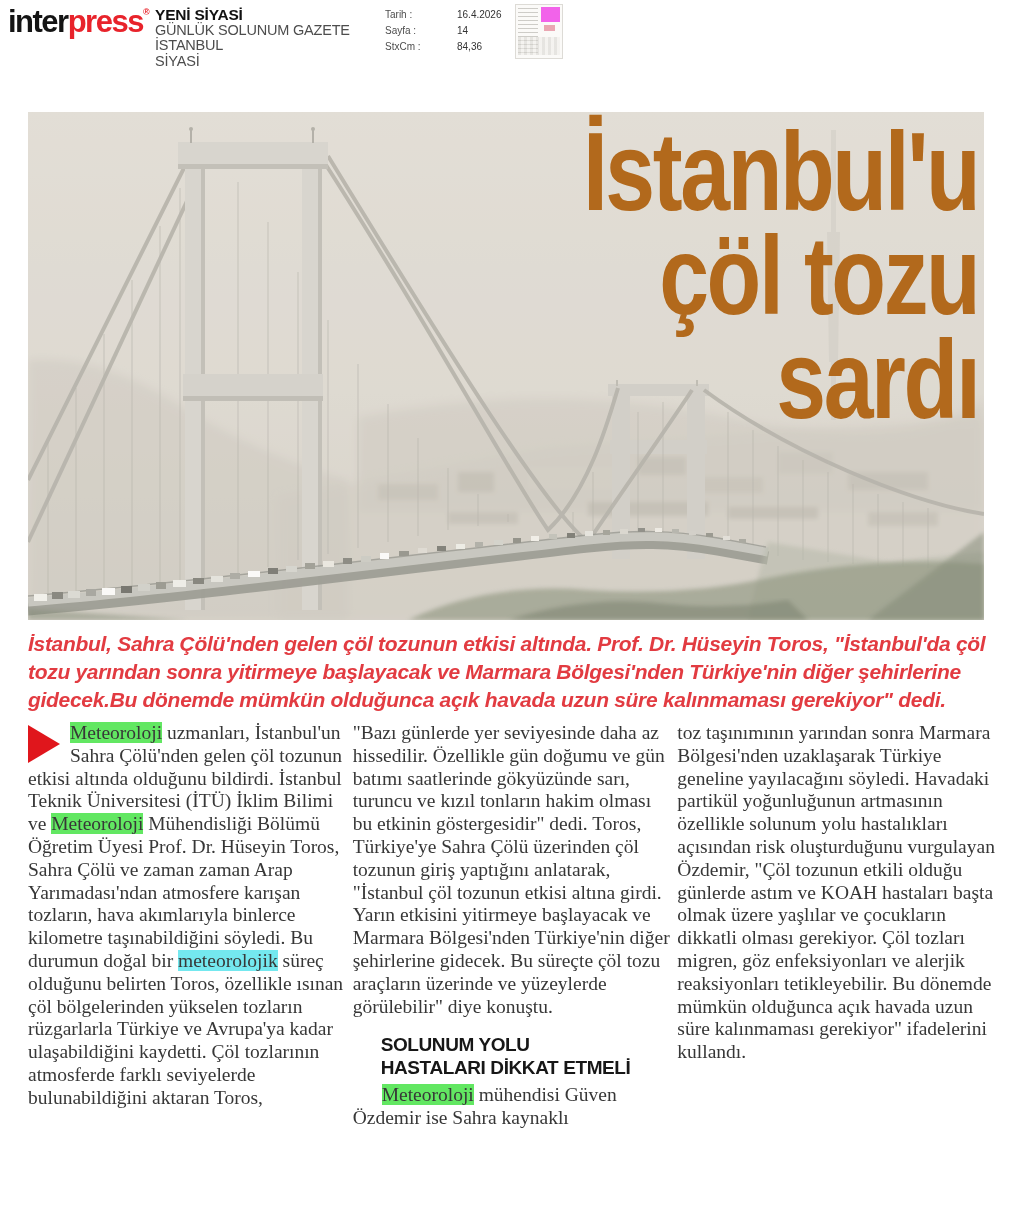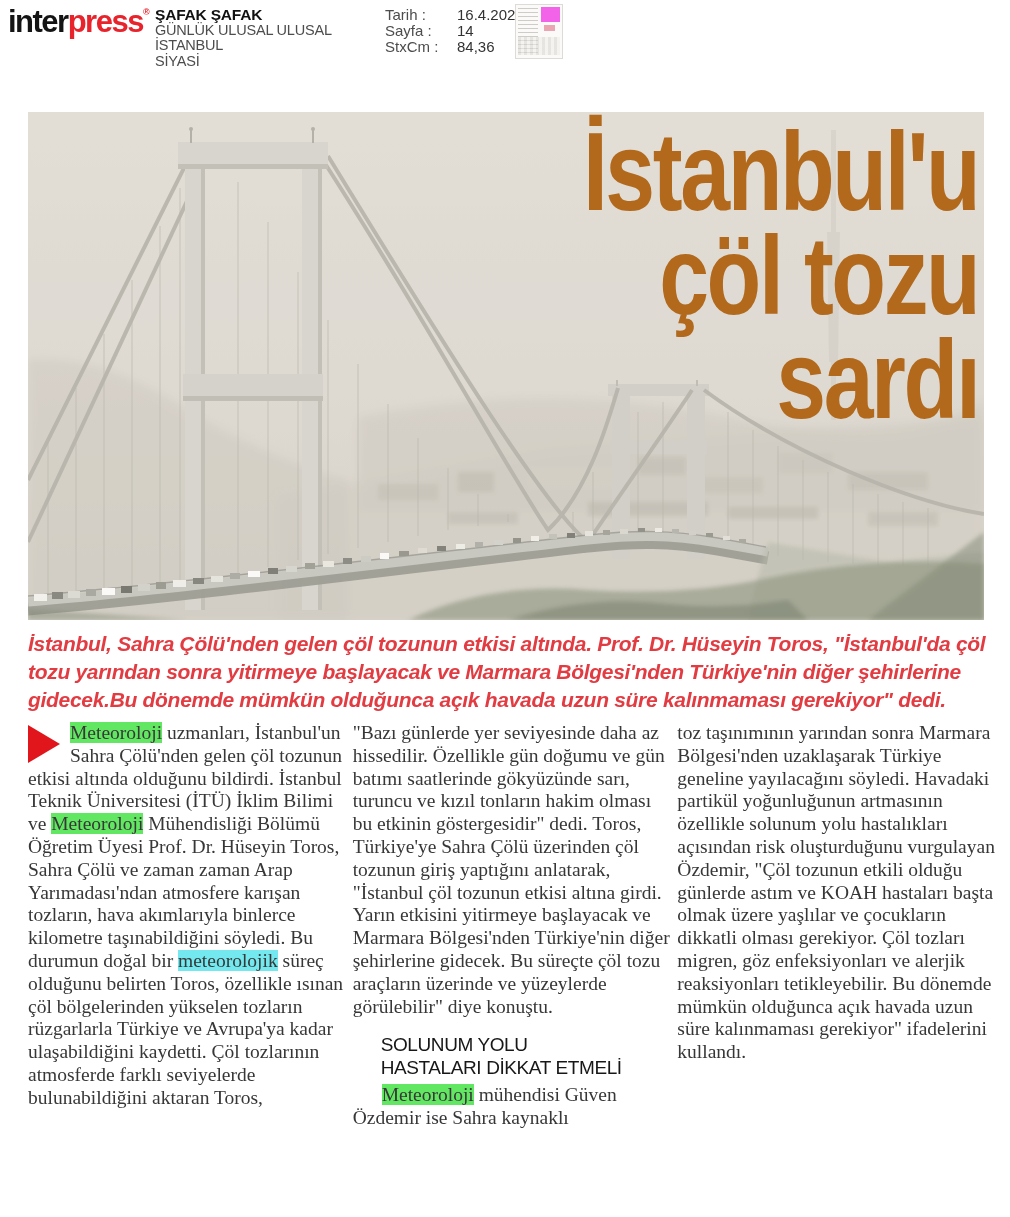--- a/index.html
+++ b/index.html
@@ -8,21 +8,21 @@
 
   
   .logo{position:absolute;left:8px;top:6px;font-weight:bold;font-size:31px;letter-spacing:-1.5px;line-height:1;}
   .logo .inter{color:#141414;}
   .logo .press{color:#e8232b;}
   .logo .reg{color:#e8232b;font-size:9px;vertical-align:top;position:relative;top:2px;letter-spacing:0;}
   .pub{position:absolute;left:155px;top:7px;line-height:15.5px;letter-spacing:-0.2px;}
   .pub-name{font-size:15.5px;font-weight:bold;color:#111;}
   .pub-line{font-size:14.5px;color:#4d4d4d;}
   .meta{position:absolute;left:385px;top:7px;display:grid;grid-template-columns:58px auto;column-gap:14px;
-        font-size:15px;line-height:16px;}
+        font-size:10px;line-height:16px;}
   .meta .lbl{color:#4d4d4d;}
   .meta .val{color:#333;}
   .thumb{position:absolute;left:515px;top:4px;width:48px;height:55px;background:#fbfaf8;
          box-shadow:inset 0 0 0 1px #dddbd6;}
   .thumb-lines{position:absolute;left:3px;top:4px;width:20px;height:46px;
          background:repeating-linear-gradient(180deg,#c6c4bf 0 1px,transparent 1px 4px);opacity:.85;}
   .thumb-mag{position:absolute;right:3px;top:3px;width:19px;height:15px;background:#f263ea;}
   .thumb-mag2{position:absolute;right:8px;top:21px;width:11px;height:6px;background:#eaa7b2;}
   .thumb-noise{position:absolute;left:3px;bottom:4px;width:42px;height:18px;opacity:.55;
          background:repeating-linear-gradient(90deg,#d5d3ce 0 3px,#efede9 3px 6px);}
@@ -42,34 +42,34 @@
   
   .body-cols{position:absolute;left:28px;top:722px;width:972px;display:flex;gap:2px;
              font-family:"Liberation Serif",serif;font-size:19.5px;line-height:22.8px;color:#373737;}
   .col{flex:1;min-width:0;}
   .col p{margin:0;}
   .bullet{float:left;width:0;height:0;border-top:19px solid transparent;border-bottom:19px solid transparent;
           border-left:32px solid #e0161c;margin:3px 10px 2px 0;}
   .hl-green{background:#62e762;}
   .hl-cyan{background:#74e8ef;}
   .subhead{margin:15px 0 5px 0;padding-left:28px;font-family:"Liberation Sans",sans-serif;
-           font-weight:normal;font-size:19px;line-height:23px;letter-spacing:-0.4px;color:#171717;}
+           font-weight:bold;font-size:19px;line-height:23px;letter-spacing:-0.4px;color:#171717;}
   .p-indent{text-indent:29px;font-family:Liberation Serif, serif;}
 </style>
 </head>
 <body>
 
 <div class="page">
 
   <div>
     <div class="logo"><span class="inter">inter</span><span class="press">press</span><span class="reg">®</span></div>
 
     <div class="pub">
-      <div class="pub-name">ŞAFAK ŞAFAK</div>
-      <div class="pub-line">GÜNLÜK ULUSAL ULUSAL</div>
+      <div class="pub-name">YENİ SİYASİ</div>
+      <div class="pub-line">GÜNLÜK SOLUNUM GAZETE</div>
       <div class="pub-line">İSTANBUL</div>
       <div class="pub-line">SİYASİ</div>
     </div>
 
     <div class="meta">
       <span class="lbl">Tarih :</span>
       <span class="val">16.4.2026</span>
       <span class="lbl">Sayfa :</span>
       <span class="val">14</span>
       <span class="lbl">StxCm :</span>

